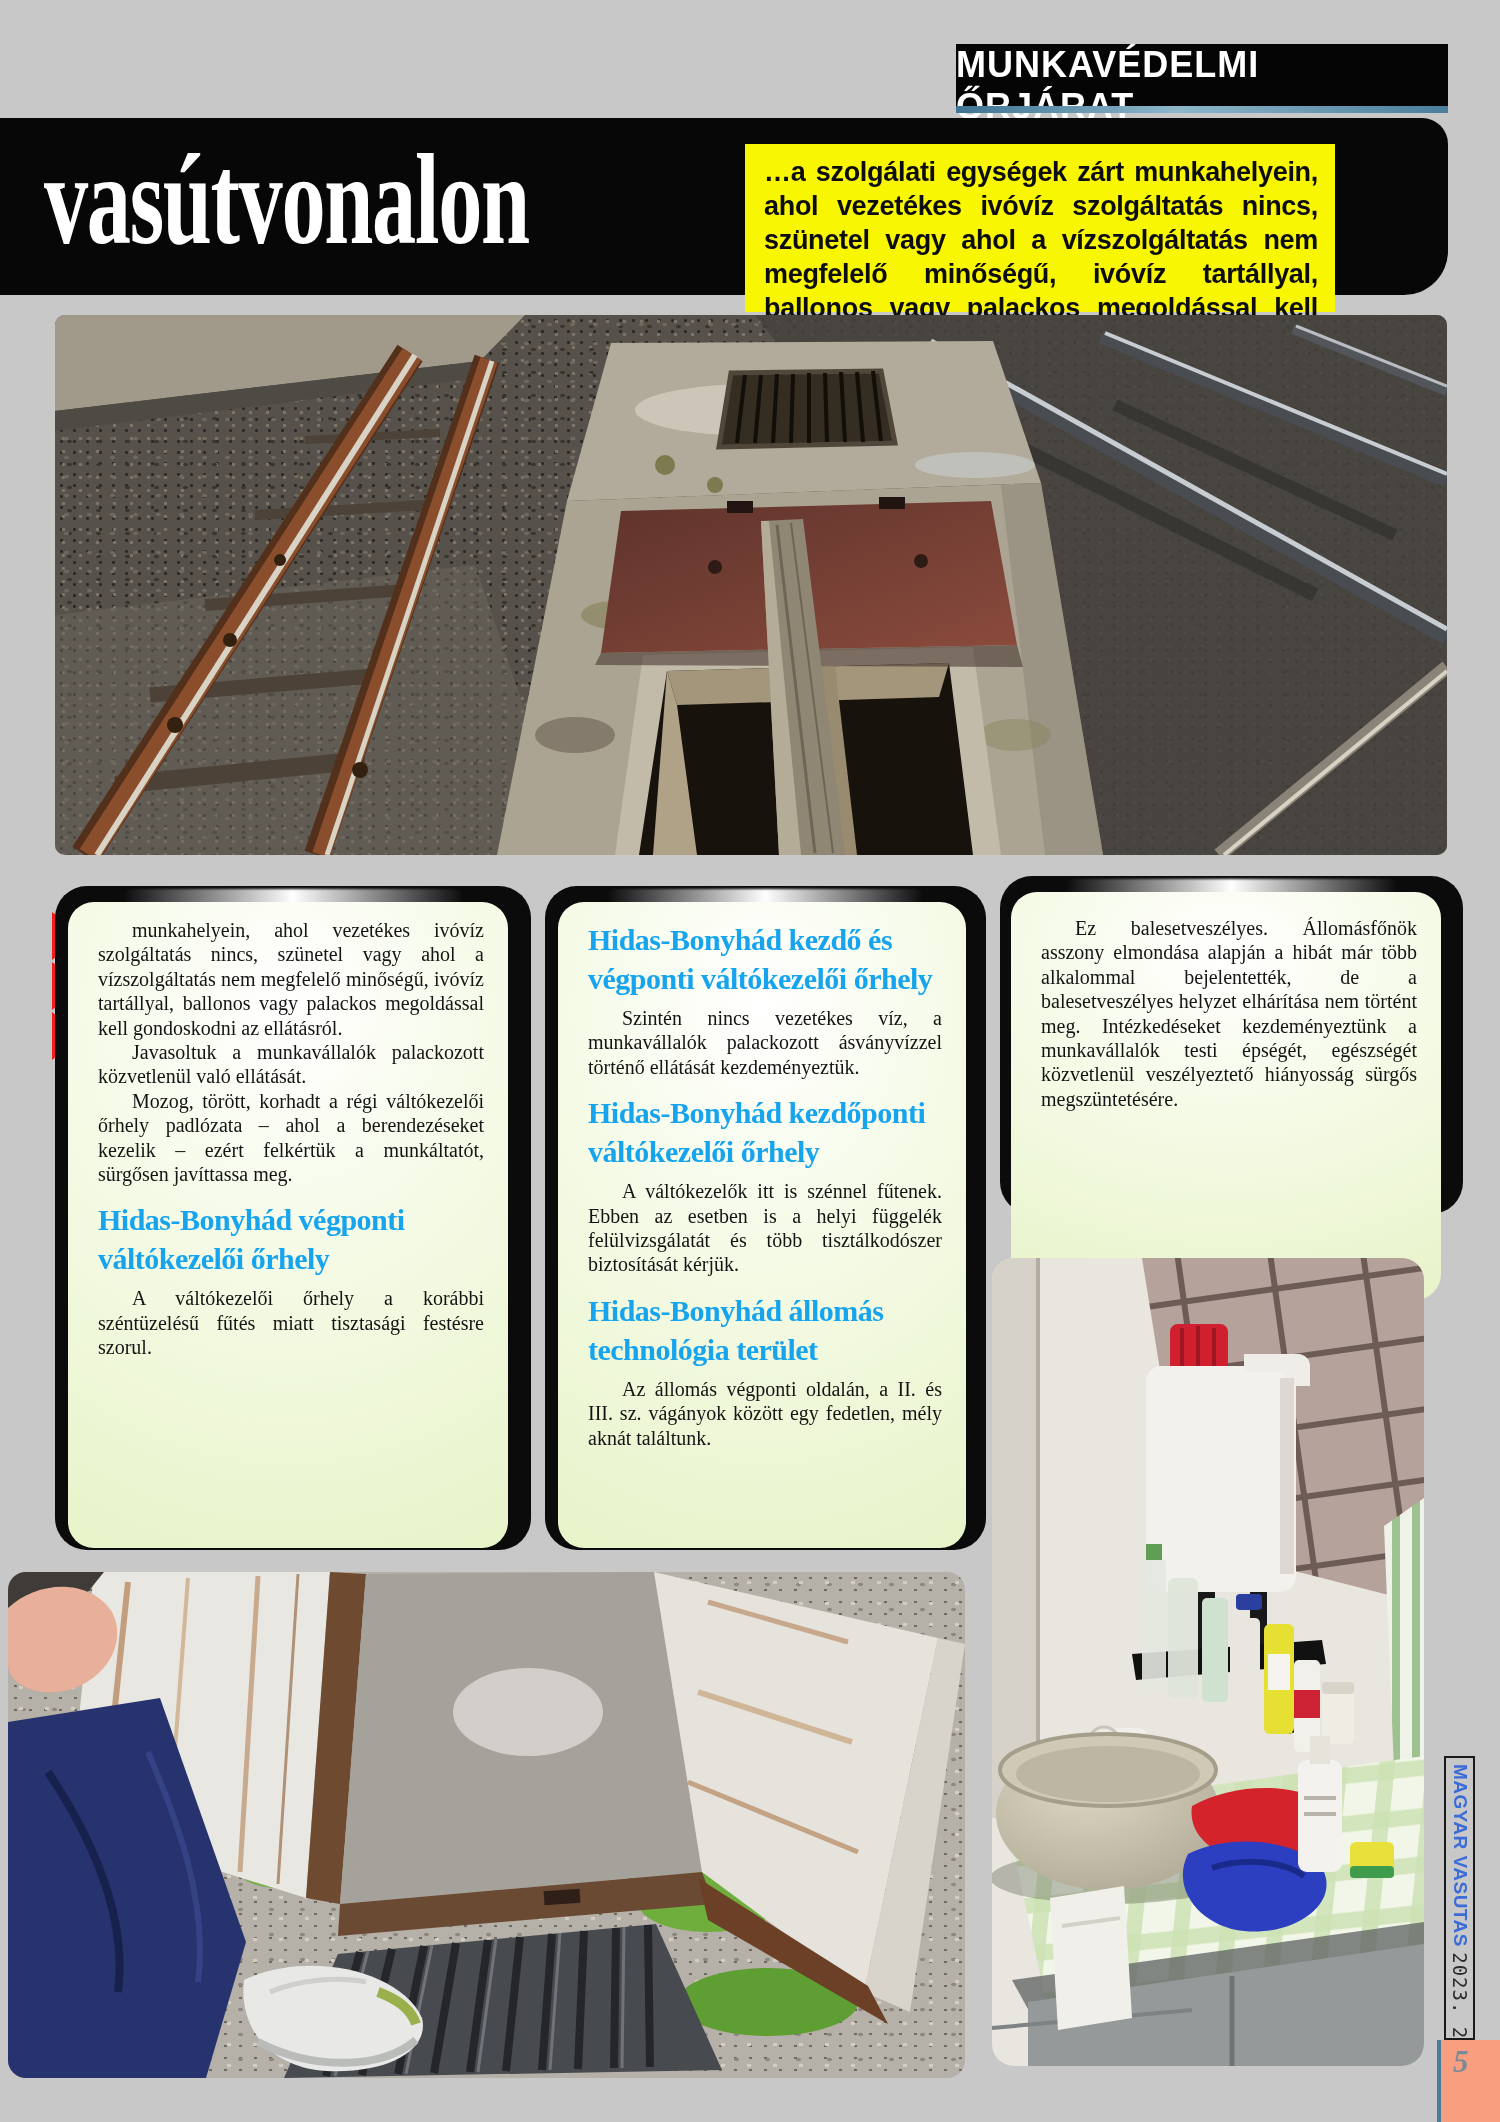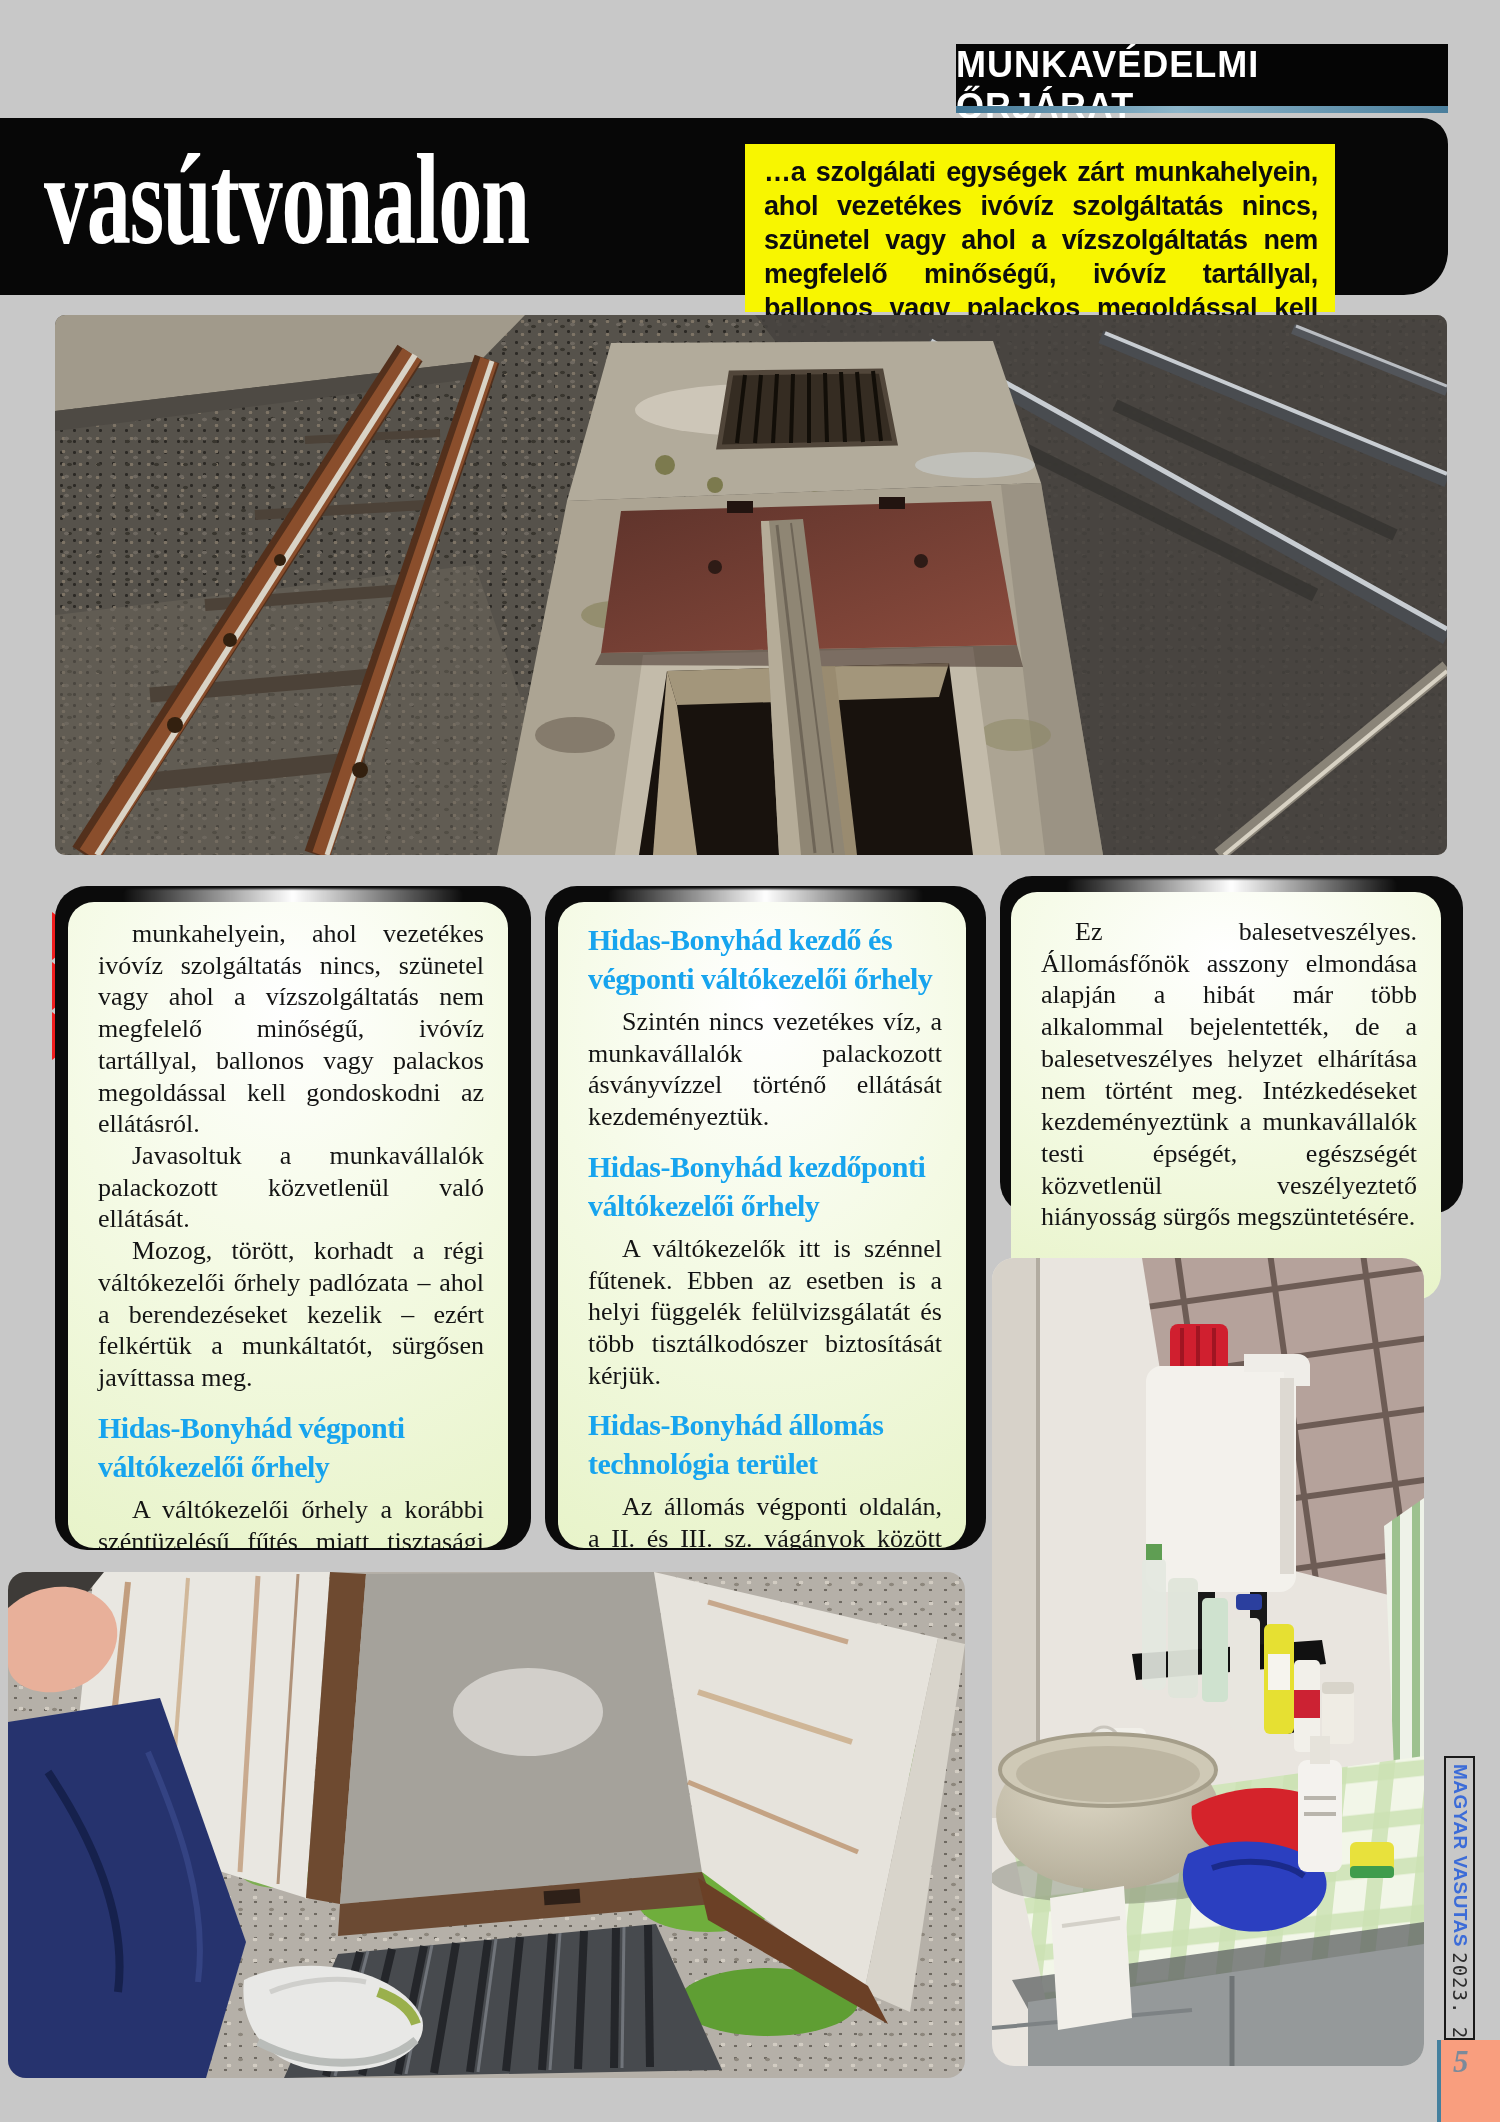--- a/index.html
+++ b/index.html
@@ -53,21 +53,21 @@
   .f3{left:1000px;top:876px;width:463px;height:338px;}
   .shine{position:absolute;left:14%;right:14%;top:3px;height:15px;border-radius:8px;
          background:linear-gradient(to right,rgba(255,255,255,0),#ffffff,rgba(255,255,255,0));
          filter:blur(1px);}
   .col-green{border-radius:26px;box-sizing:border-box;overflow:hidden;
          background:radial-gradient(120% 95% at 50% 16%,#ffffff 0%,#f4fae4 45%,#e7f3c8 100%);
          padding:16px 24px 10px 30px;}
   .g1{left:68px;top:902px;width:440px;height:646px;}
   .g2{left:558px;top:902px;width:408px;height:646px;}
   .g3{left:1011px;top:892px;width:430px;height:408px;}
-  .body-p{margin:0;font-family:"Liberation Serif",serif;font-size:26px;line-height:1.22;
+  .body-p{margin:0;font-family:"Liberation Serif",serif;font-size:20px;line-height:1.22;
          color:#141414;text-align:justify;text-indent:34px;}
   .subhead{margin:14px 0 8px 0;font-family:"Liberation Serif",serif;font-weight:bold;
          font-size:30px;line-height:1.3;color:#17a4ee;letter-spacing:-.5px;}
 
   
   .red-arrow{width:0;height:0;border-top:24px solid transparent;border-bottom:24px solid transparent;
          border-left:31px solid #f21d1d;}
 
   
   .spine{left:1444px;top:1756px;width:31px;height:284px;border:2px solid #1a1a1a;

